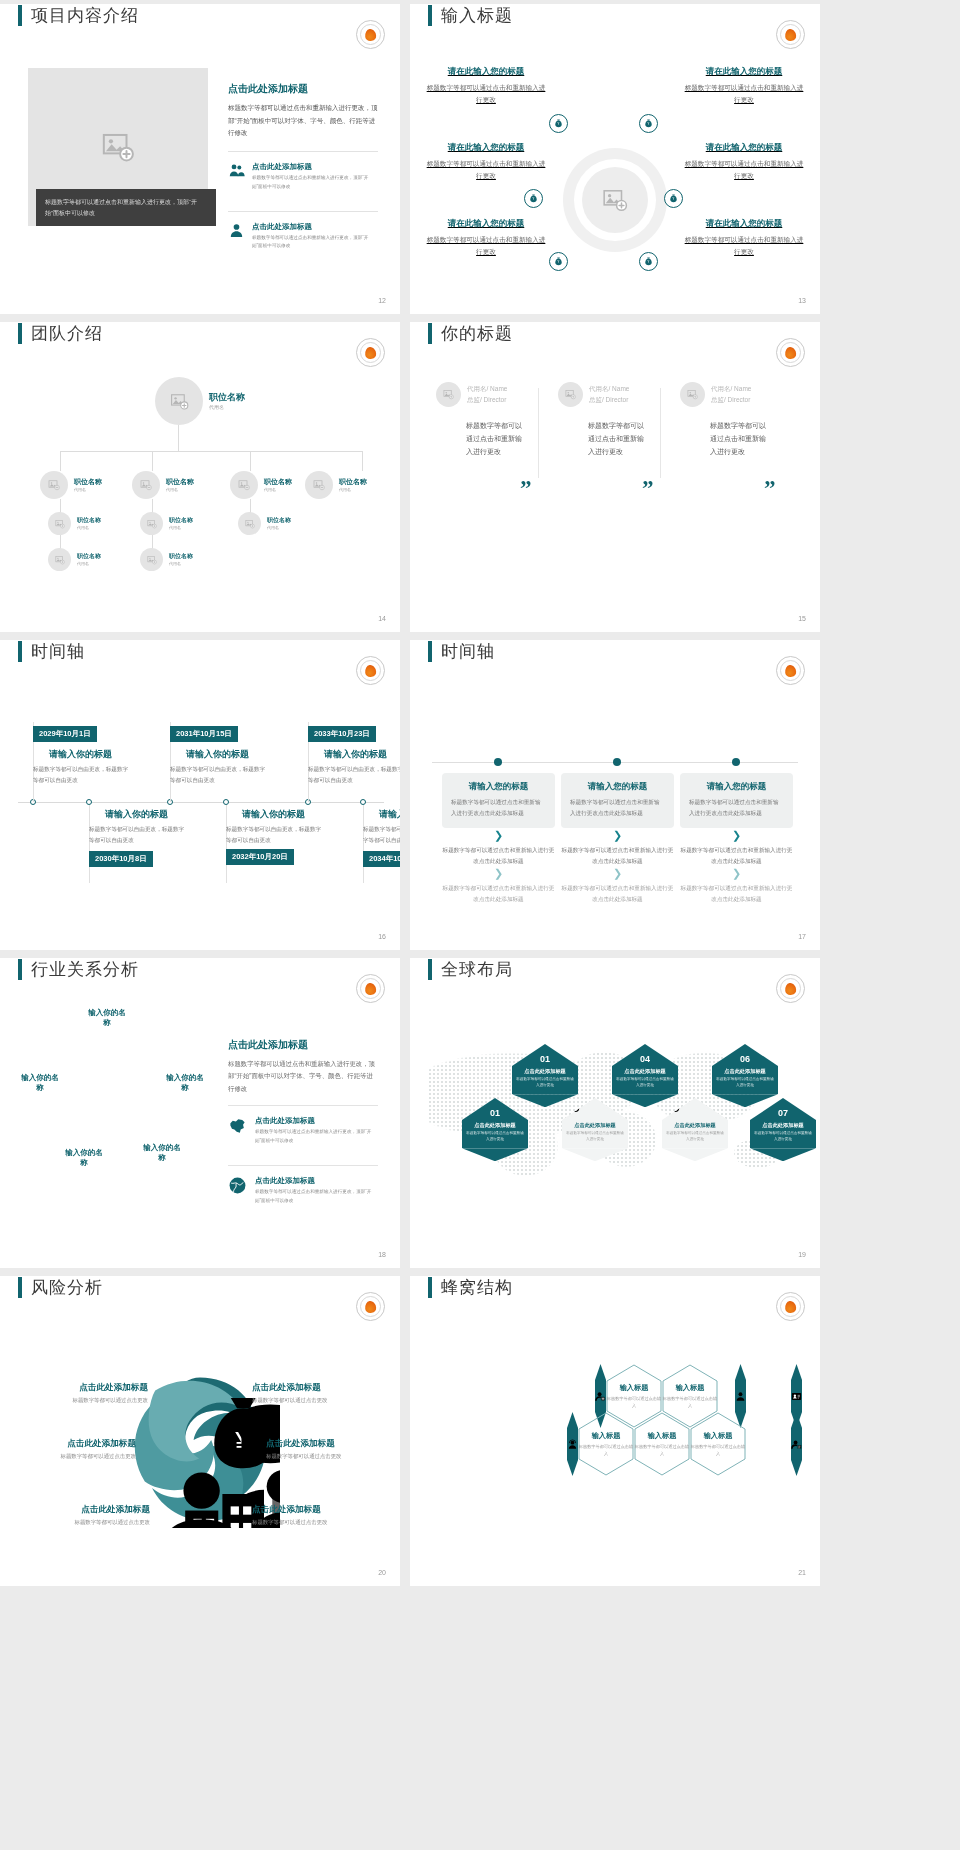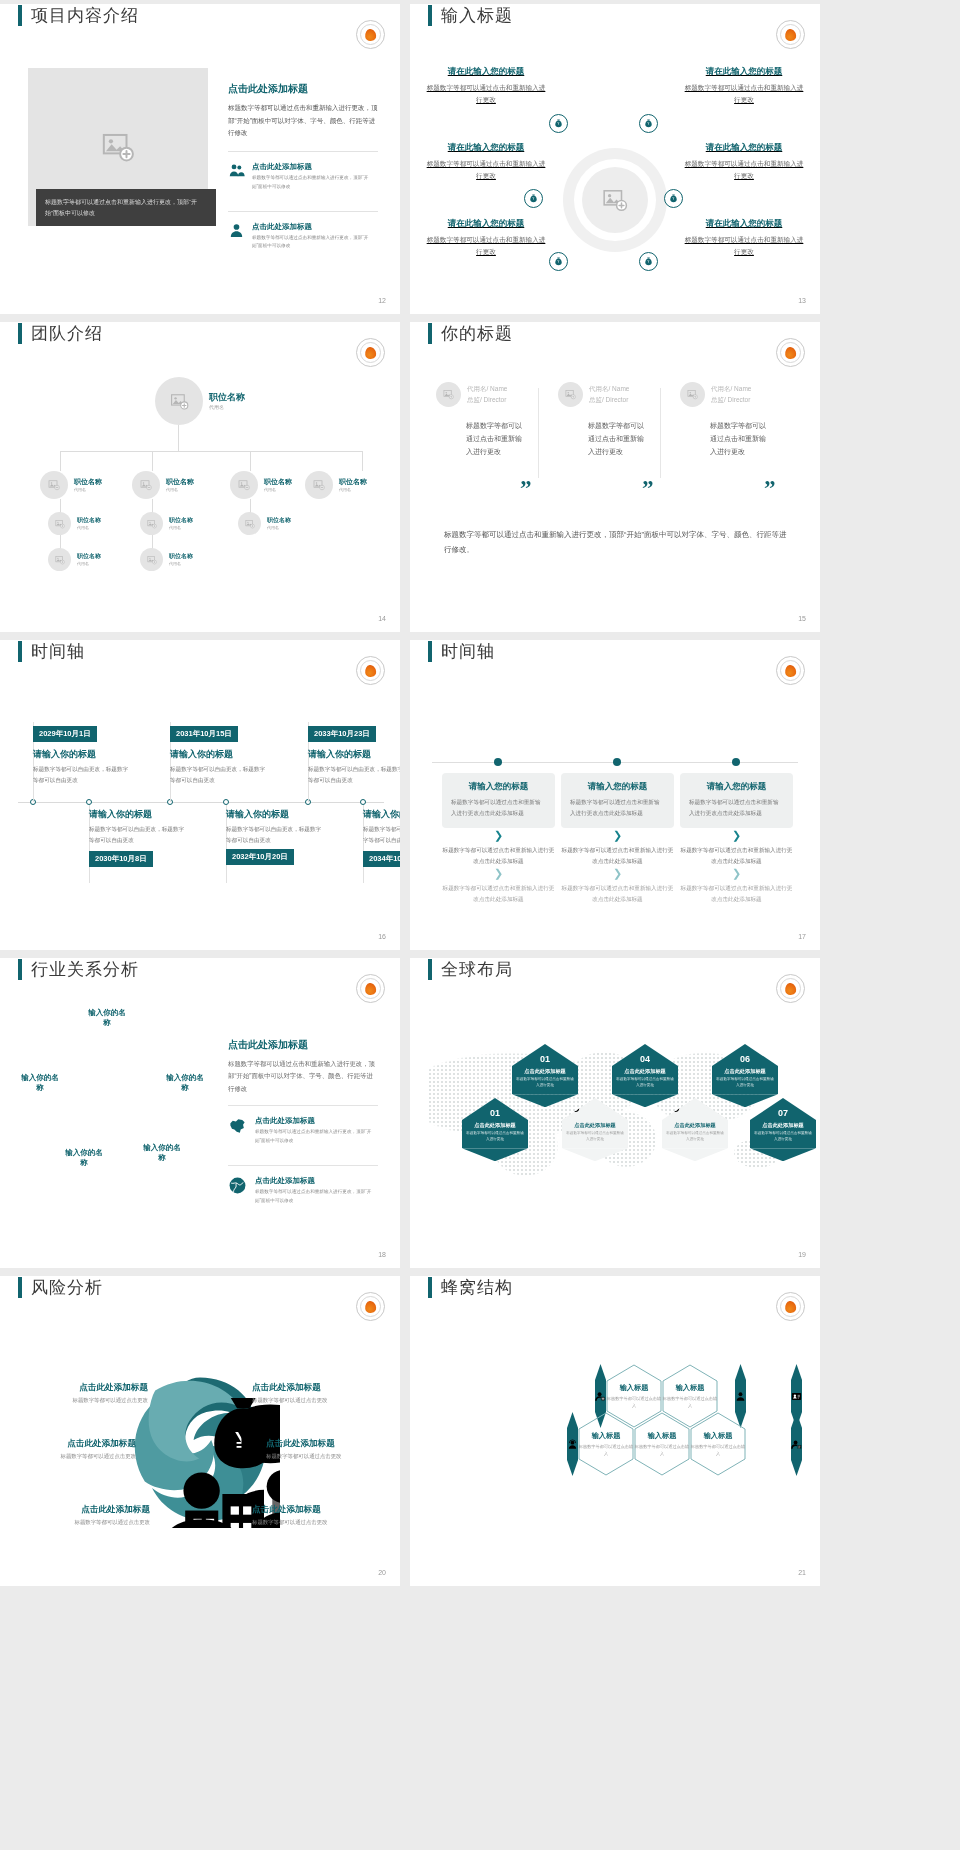--- a/index.html
+++ b/index.html
@@ -91,21 +91,21 @@
   .s15-body { font-size:7px; color:#5d5d5d; line-height:1.85; margin-top:13px; margin-left:30px; }
   .s15-q { position:absolute; font-size:23px; color:#11646e; font-weight:bold; font-family:"Liberation Serif",serif; line-height:.6;}
   .s15-div { position:absolute; top:66px; width:1px; height:90px; background:#e6e6e6; }
   .s15-foot { position:absolute; left:34px; right:28px; top:205px; font-size:7.5px; color:#555; line-height:2; }
 
   
   .s16-line { position:absolute; left:18px; right:16px; top:162px; height:1px; background:#dadada; }
   .s16-dot { position:absolute; width:6px; height:6px; border-radius:50%; border:1.3px solid #11646e; background:#fff; top:159px; }
   .s16-card { position:absolute; width:98px; }
   .s16-date { display:inline-block; background:#11646e; color:#fff; font-size:7.5px; font-weight:bold; padding:3px 6px; }
-  .s16-h { font-size:9px; font-weight:bold; color:#11646e; margin:6px 0 3px; }
+  .s16-h { font-size:9px; font-weight:bold; color:#11646e; margin:6px 0 3px;padding-left:16px; }
   .s16-p { font-size:5.6px; color:#777; line-height:1.9; }
   .s16-vl { position:absolute; width:1px; background:#e0e0e0; }
 
   
   .s17-line { position:absolute; left:22px; right:22px; top:122px; height:1px; background:#dedede; }
   .s17-dot { position:absolute; width:8px; height:8px; border-radius:50%; background:#11646e; top:118px; }
   .s17-col { position:absolute; width:113px; top:133px; }
   .s17-box { background:#eef0f0; border-radius:4px; padding:8px 9px 10px; }
   .s17-h { font-size:8.5px; font-weight:bold; color:#11646e; text-align:center; margin-bottom:4px; }
   .s17-p { font-size:5.6px; color:#777; line-height:1.9; }
@@ -573,21 +573,20 @@
           </div>
         <div>
             <div class="s15-nm"><span>代用名</span><span>/ Name</span></div>
         <div class="s15-ttl"><span>总监</span><span>/ Director</span></div>
           </div>
         </div>
       <div class="s15-body" style="width:58px">标题数字等都可以通过点击和重新输入进行更改</div>
     </div>
     <div class="s15-q" style="left:354px;top:160px">”</div>
 
-    <div class="s15-foot">标题数字等都可以通过点击和重新输入进行更改，顶部“开始”面板中可以对字体、字号、颜色、行距等进行修改。</div>
     <div class="pg">15</div>
   </div>
 
   <div class="slide">
     <div class="sl-title-wrap">
         <div class="sl-bar"></div>
       <div class="sl-title">时间轴</div>
       </div>
     <div class="logo">
         <div class="inner">

